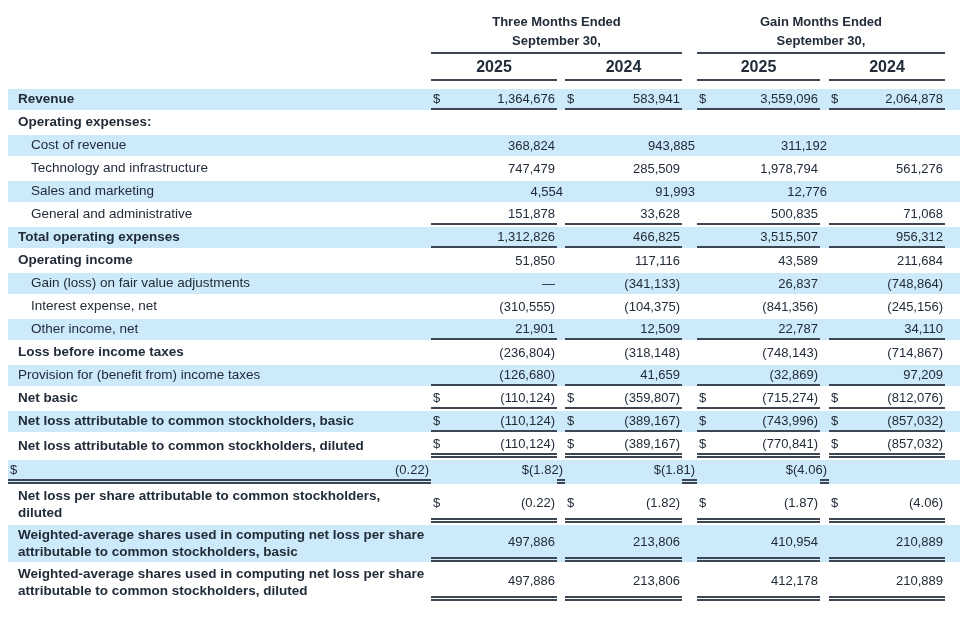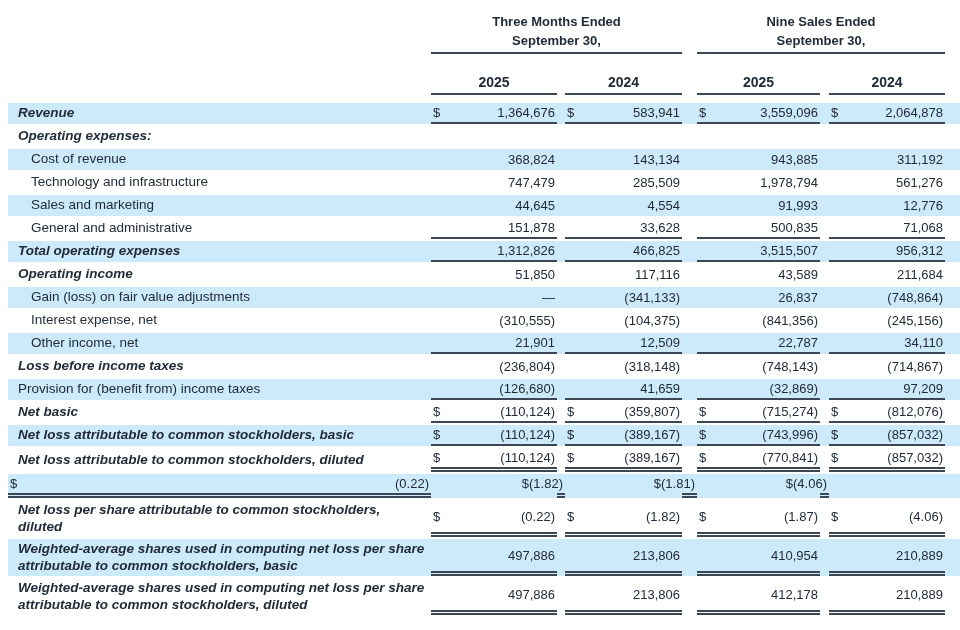--- a/index.html
+++ b/index.html
@@ -22,35 +22,35 @@
   
   .hdr-groups{align-items:end;}
   .hgroup{
     text-align:center;font-weight:bold;font-size:13px;line-height:19px;
     border-bottom:2px solid var(--line);padding-bottom:2px;
   }
   .hgroup.g1{grid-column:2 / 5;}
   .hgroup.g2{grid-column:6 / 9;}
   .hdr-years{margin-bottom:8px;}
   .hyear{
-    text-align:center;font-weight:bold;font-size:14px;
-    padding:4px 0 3px;border-bottom:2px solid var(--line);margin-top:16px;
+    text-align:center;font-weight:bold;font-size:16px;
+    padding:4px 0 3px;border-bottom:2px solid var(--line);
   }
   .hyear.y1{grid-column:2;}
   .hyear.y2{grid-column:4;}
   .hyear.y3{grid-column:6;}
   .hyear.y4{grid-column:8;}
   
   .row{margin-bottom:2px;min-height:21px;align-items:center;}
   .row.shade{background:var(--shade);}
   .row .label{
     padding:2px 4px 2px 10px;font-size:13.5px;line-height:16.5px;
   }
   .row .label.indent{padding-left:23px;}
-  .row.bold .label{font-weight:bold;font-style:italic;}
+  .row.bold .label{font-weight:bold;}
   .cell{
     align-self:stretch;
     display:flex;align-items:center;justify-content:flex-end;
     font-size:13px;padding:2px 2px 2px 0;
     white-space:nowrap;
   }
   .cell .dollar{margin-right:auto;padding-left:2px;}
   .cell.b-single{border-bottom:2px solid var(--line);}
   .cell.b-double{border-bottom:5px double var(--line);}
 </style>
@@ -58,21 +58,21 @@
 <body>
 
 <div class="page">
 
   <div class="grid hdr-groups">
     <div class="hgroup g1">
       <div>Three Months Ended</div>
       <div>September 30,</div>
     </div>
     <div class="hgroup g2">
-      <div>Nine Sales Ended</div>
+      <div>Gain Months Ended</div>
       <div>September 30,</div>
     </div>
   </div>
 
   <div class="grid hdr-years">
     <div class="hyear y1">2025</div>
     <div class="hyear y2">2024</div>
     <div class="hyear y3">2025</div>
     <div class="hyear y4">2024</div>
   </div>
@@ -124,24 +124,20 @@
         </div>
   </div>
 
   <div class="row grid shade">
     <div class="label indent">Cost of revenue</div>
     <div class="cell">
           <span class="dollar"></span>
           <span class="val">368,824</span>
         </div>
     <div class="gapcell"></div>
-    <div class="cell">
-          <span class="dollar"></span>
-          <span class="val">143,134</span>
-        </div>
     <div class="gapcell"></div>
     <div class="cell">
           <span class="dollar"></span>
           <span class="val">943,885</span>
         </div>
     <div class="gapcell"></div>
     <div class="cell">
           <span class="dollar"></span>
           <span class="val">311,192</span>
         </div>
@@ -165,24 +161,20 @@
         </div>
     <div class="gapcell"></div>
     <div class="cell">
           <span class="dollar"></span>
           <span class="val">561,276</span>
         </div>
   </div>
 
   <div class="row grid shade">
     <div class="label indent">Sales and marketing</div>
-    <div class="cell">
-          <span class="dollar"></span>
-          <span class="val">44,645</span>
-        </div>
     <div class="gapcell"></div>
     <div class="cell">
           <span class="dollar"></span>
           <span class="val">4,554</span>
         </div>
     <div class="gapcell"></div>
     <div class="cell">
           <span class="dollar"></span>
           <span class="val">91,993</span>
         </div>

